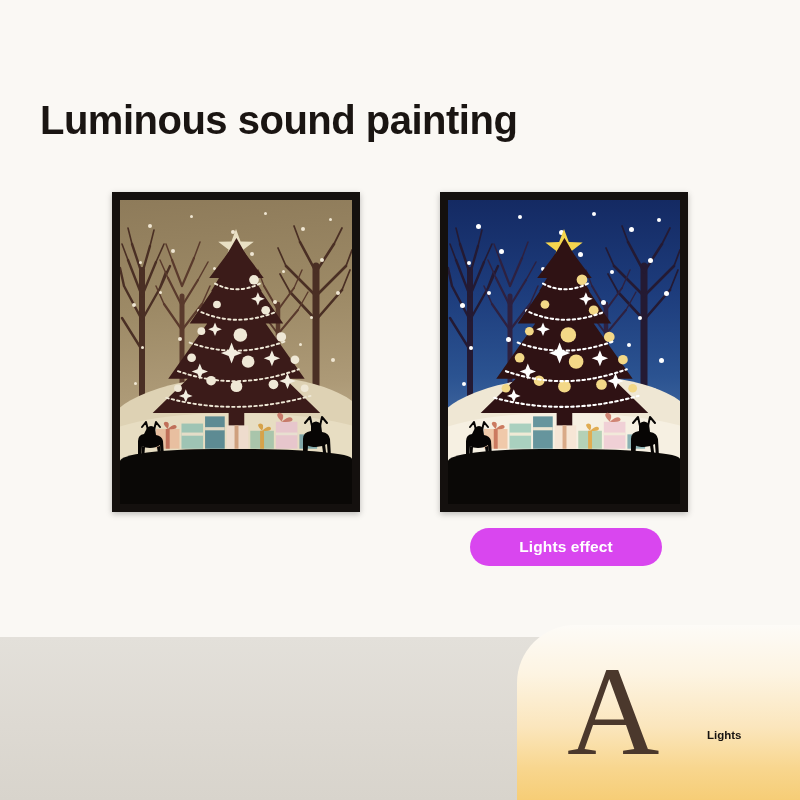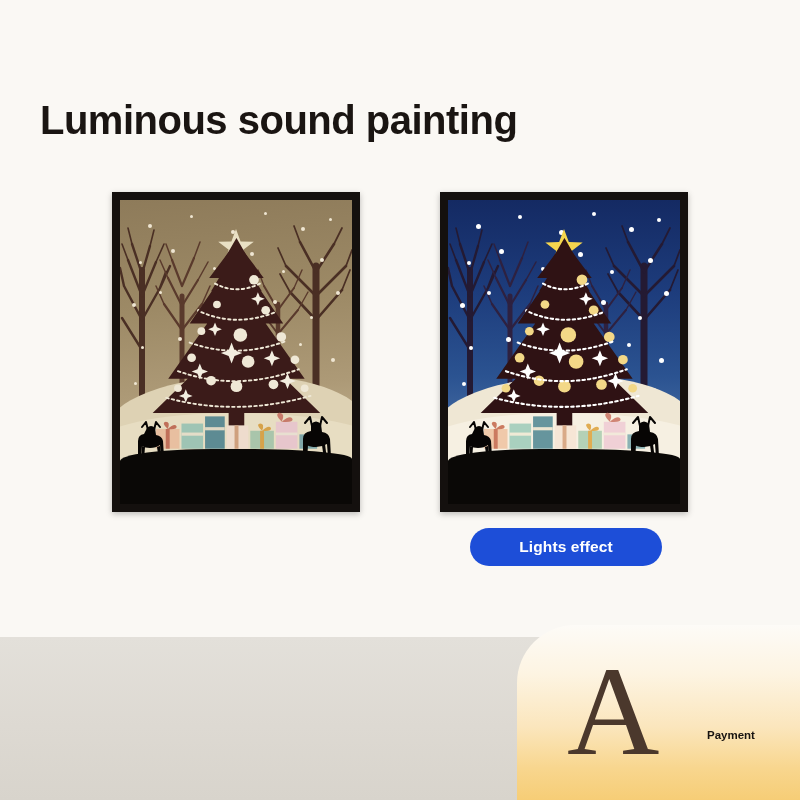--- a/index.html
+++ b/index.html
@@ -101,21 +101,21 @@
   
   .pill{
     position:absolute;top:528px;height:38px;
     border-radius:19px;border:none;cursor:pointer;
     display:flex;align-items:center;justify-content:center;
     font-size:15.5px;font-weight:700;color:#ffffff;
     font-family:"Liberation Sans", sans-serif;
     letter-spacing:0.1px;
   }
   .pill.off{left:142px;width:192px;background:#4a3a2d;}
-  .pill.on{left:470px;width:192px;background:#1d4ed8;}
+  .pill.on{left:470px;width:192px;background:#d946ef;}
 
   
   .bottom-band{
     position:absolute;left:0;right:0;top:637px;height:163px;
     background:linear-gradient(180deg,#e3e0da 0%,#ddd9d2 55%,#d8d4cc 100%);
   }
   .glitter-text{
     position:absolute;left:68px;top:693px;
     font-size:34px;font-weight:700;color:#17120f;
     letter-spacing:-0.3px;
@@ -470,16 +470,16 @@
     </div>
   </div>
 
   <button class="pill on">Lights effect</button>
 
   <div class="bottom-band"></div>
 
 
   <div class="pay-panel">
     <div class="pay-A">A</div>
-    <div class="pay-label">Payment</div>
+    <div class="pay-label">Lights</div>
   </div>
 
 </div>
 
 </body></html>

